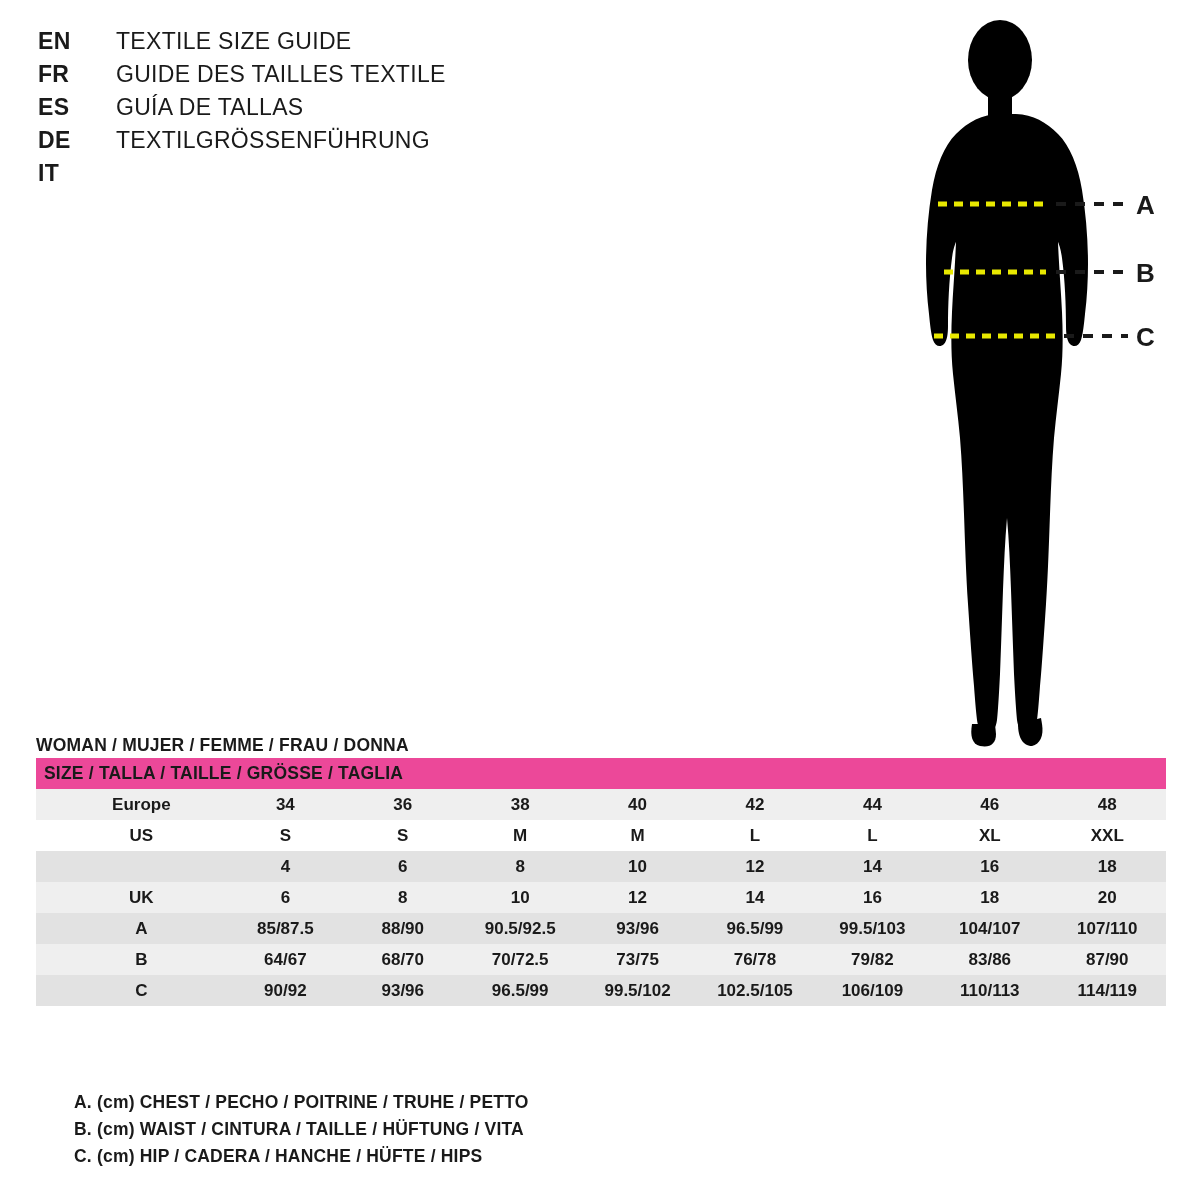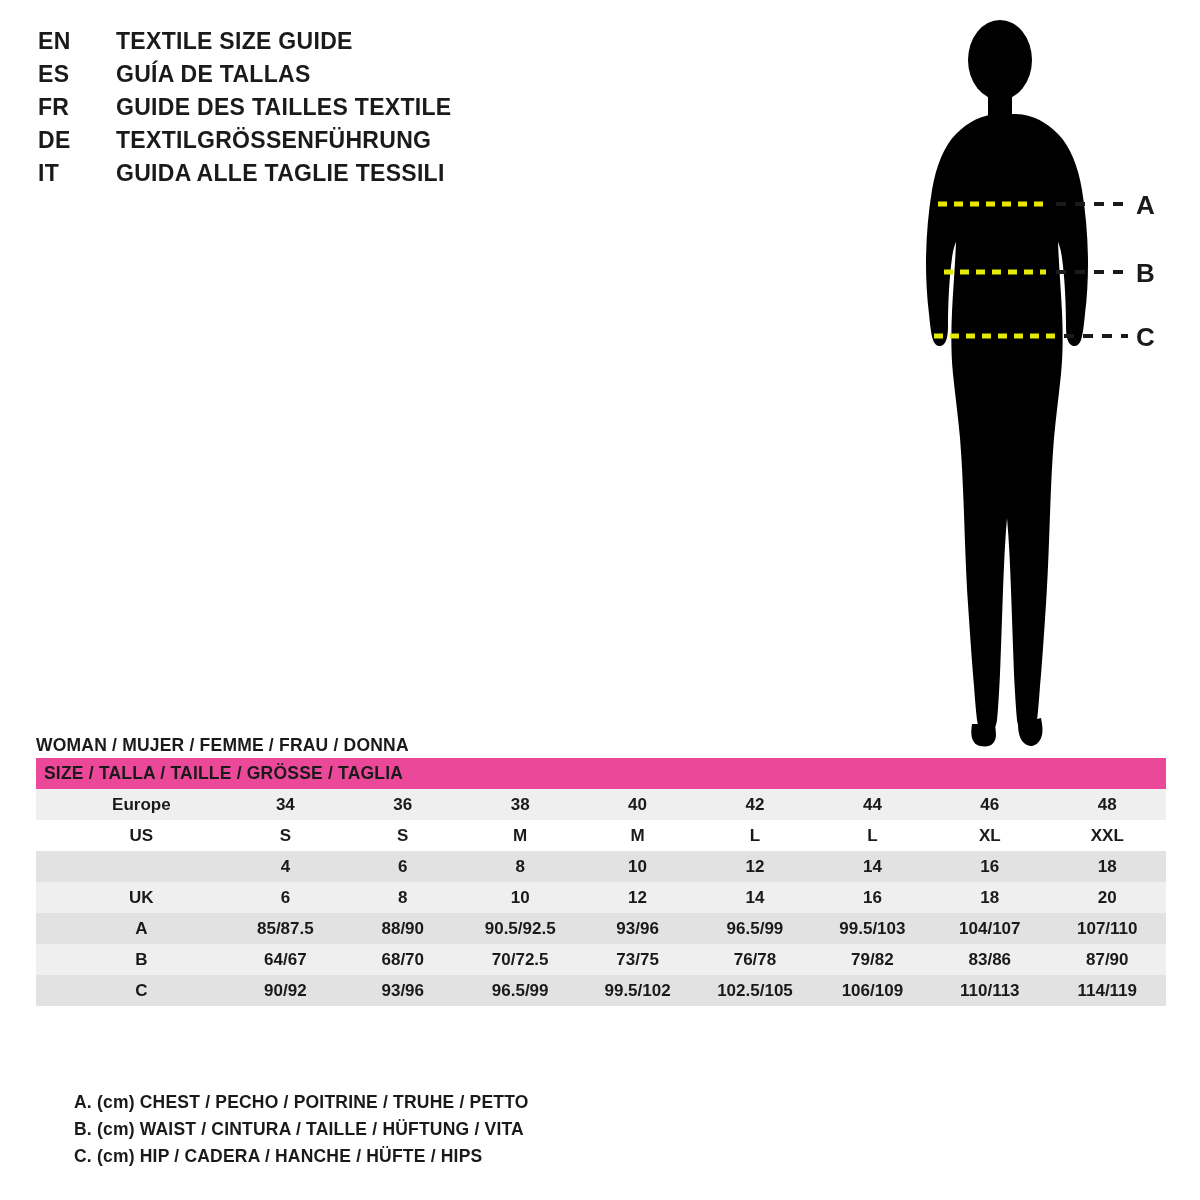--- a/index.html
+++ b/index.html
@@ -30,21 +30,21 @@
   }
   .title-lang {
     width: 78px;
     flex: 0 0 78px;
     font-size: 23px;
     font-weight: bold;
     letter-spacing: 0.3px;
   }
   .title-text {
     font-size: 23px;
-    font-weight: bold;
+    font-weight: normal;
     letter-spacing: 0.3px;
     white-space: nowrap;
   }
 
   
   .figure-wrap {
     position: absolute;
     left: 860px;
     top: 18px;
     width: 330px;
@@ -126,34 +126,33 @@
 </style>
 </head>
 <body>
 
 <div class="title-block">
   <div class="title-row">
     <div class="title-lang">EN</div>
     <div class="title-text">TEXTILE SIZE GUIDE</div>
   </div>
   <div class="title-row">
+    <div class="title-lang">FR</div>
+    <div class="title-text">GUIDE DES TAILLES TEXTILE</div>
+  </div>
+  <div class="title-row">
     <div class="title-lang">ES</div>
     <div class="title-text">GUÍA DE TALLAS</div>
   </div>
   <div class="title-row">
-    <div class="title-lang">FR</div>
-    <div class="title-text">GUIDE DES TAILLES TEXTILE</div>
-  </div>
-  <div class="title-row">
     <div class="title-lang">DE</div>
     <div class="title-text">TEXTILGRÖSSENFÜHRUNG</div>
   </div>
   <div class="title-row">
     <div class="title-lang">IT</div>
-    <div class="title-text">GUIDA ALLE TAGLIE TESSILI</div>
   </div>
 </div>
 
 <div class="figure-wrap">
   <svg width="330" height="740" viewBox="0 0 330 740" xmlns="http://www.w3.org/2000/svg">
     <g>
 
       <ellipse cx="140" cy="42" rx="32" ry="40" fill="#000000"></ellipse>
 
       <rect x="128" y="74" width="24" height="32" fill="#000000"></rect>

